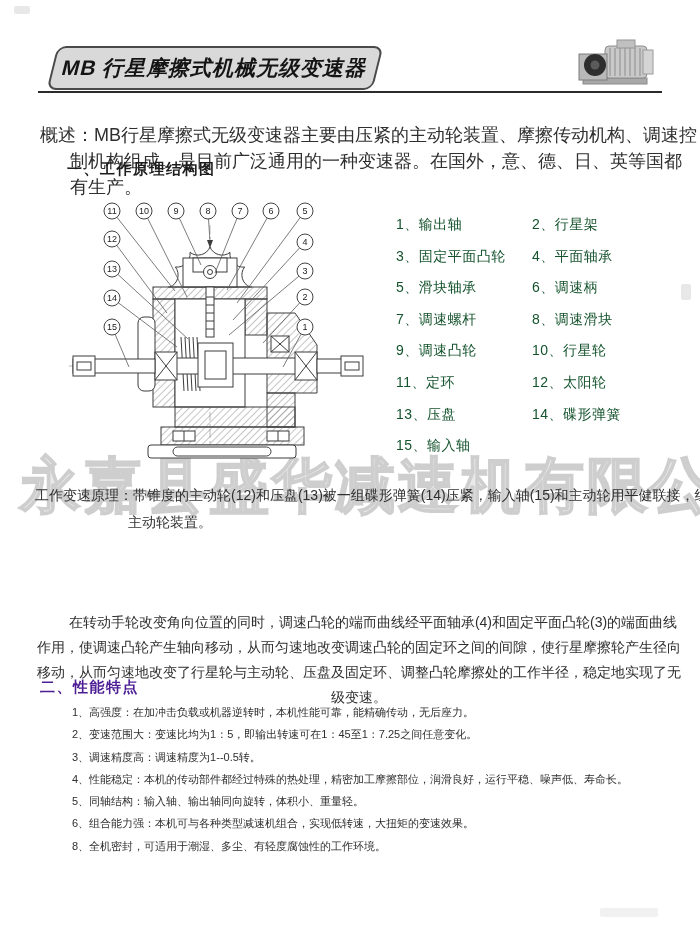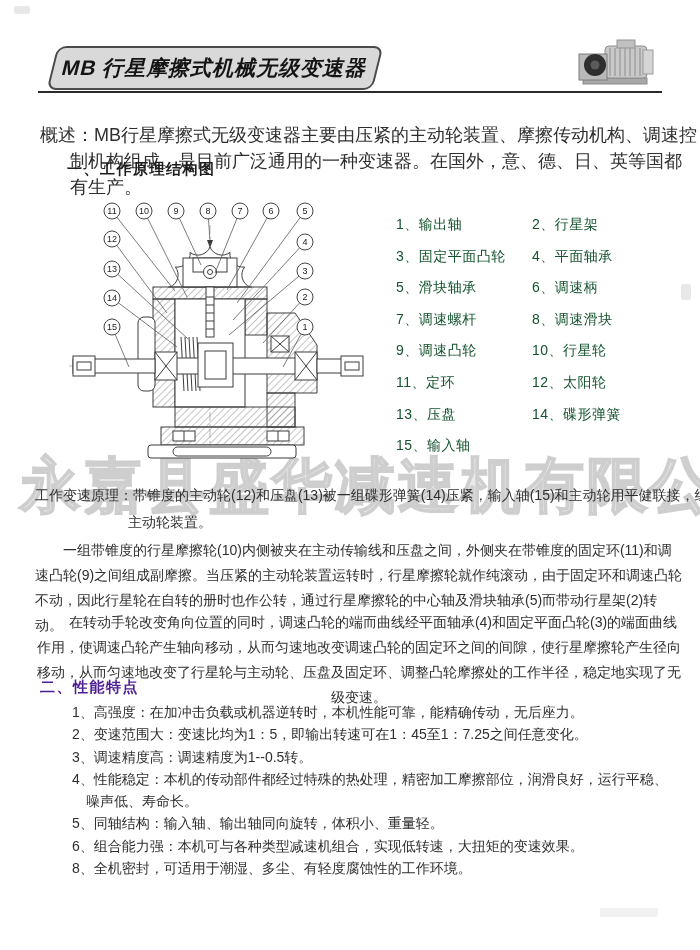--- a/index.html
+++ b/index.html
@@ -39,21 +39,21 @@
     font-size:60px; font-weight:bold; letter-spacing:3px; white-space:nowrap;
     color:#e6e6e6; -webkit-text-stroke:1.8px #c2c2c2; opacity:0.8;
   }
   .principle{
     position:absolute; left:35px; top:468px; width:646px; z-index:1;
     font-size:14px; line-height:27px;
     padding-left:93px; text-indent:-93px;
   }
   .para2{position:absolute; left:35px; top:524px; width:648px; z-index:1; font-size:14px; line-height:25px; text-indent:28px;}
   .para3{position:absolute; left:35px; top:596px; width:648px; z-index:1; font-size:14px; line-height:25px; text-indent:28px;text-align:center;}
-  .features{position:absolute; left:72px; top:701px; width:602px; font-size:14px; line-height:22.3px;}
+  .features{position:absolute; left:72px; top:701px; width:602px; font-size:11px; line-height:22.3px;}
   .features .fi{padding-left:14px; text-indent:-14px;}
   .artifact{position:absolute; background:#d6d6d6; opacity:0.55; border-radius:2px;}
   svg text{font-family:"Liberation Sans","DejaVu Sans",sans-serif;}
 </style>
 </head>
 <body>
 
 <div class="page">
 
   <div class="artifact" style="left:14px;top:6px;width:16px;height:8px;"></div>
@@ -261,21 +261,20 @@
     <span>11、定环</span>
     <span>12、太阳轮</span>
     <span>13、压盘</span>
     <span>14、碟形弹簧</span>
     <span>15、输入轴</span>
   </div>
 
   <div class="watermark">永嘉县盛华减速机有限公司</div>
 
   <p class="principle"><span>工作变速原理：</span><span>带锥度的主动轮(12)和压盘(13)被一组碟形弹簧(14)压紧，输入轴(15)和主动轮用平健联接，组成压紧的主动轮装置。</span></p>
-  <p class="para2">一组带锥度的行星摩擦轮(10)内侧被夹在主动传输线和压盘之间，外侧夹在带锥度的固定环(11)和调速凸轮(9)之间组成副摩擦。当压紧的主动轮装置运转时，行星摩擦轮就作纯滚动，由于固定环和调速凸轮不动，因此行星轮在自转的册时也作公转，通过行星摩擦轮的中心轴及滑块轴承(5)而带动行星架(2)转动。</p>
   <p class="para3">在转动手轮改变角向位置的同时，调速凸轮的端而曲线经平面轴承(4)和固定平面凸轮(3)的端面曲线作用，使调速凸轮产生轴向移动，从而匀速地改变调速凸轮的固定环之间的间隙，使行星摩擦轮产生径向移动，从而匀速地改变了行星轮与主动轮、压盘及固定环、调整凸轮摩擦处的工作半径，稳定地实现了无级变速。</p>
 
   <div class="h2">二、性能特点</div>
 
   <div class="features">
     <div class="fi">1、高强度：在加冲击负载或机器逆转时，本机性能可靠，能精确传动，无后座力。</div>
     <div class="fi">2、变速范围大：变速比均为1：5，即输出转速可在1：45至1：7.25之间任意变化。</div>
     <div class="fi">3、调速精度高：调速精度为1--0.5转。</div>
     <div class="fi">4、性能稳定：本机的传动部件都经过特殊的热处理，精密加工摩擦部位，润滑良好，运行平稳、噪声低、寿命长。</div>
     <div class="fi">5、同轴结构：输入轴、输出轴同向旋转，体积小、重量轻。</div>

